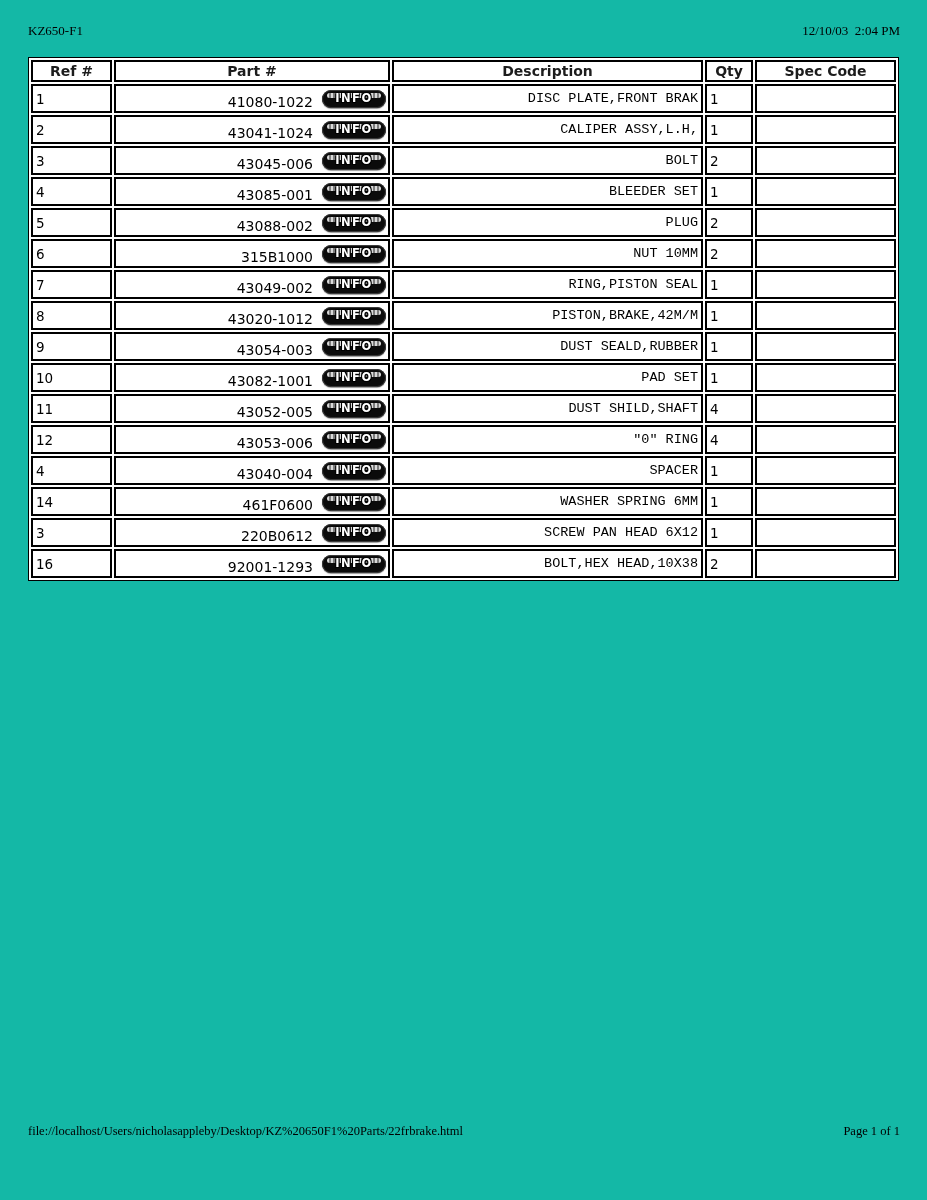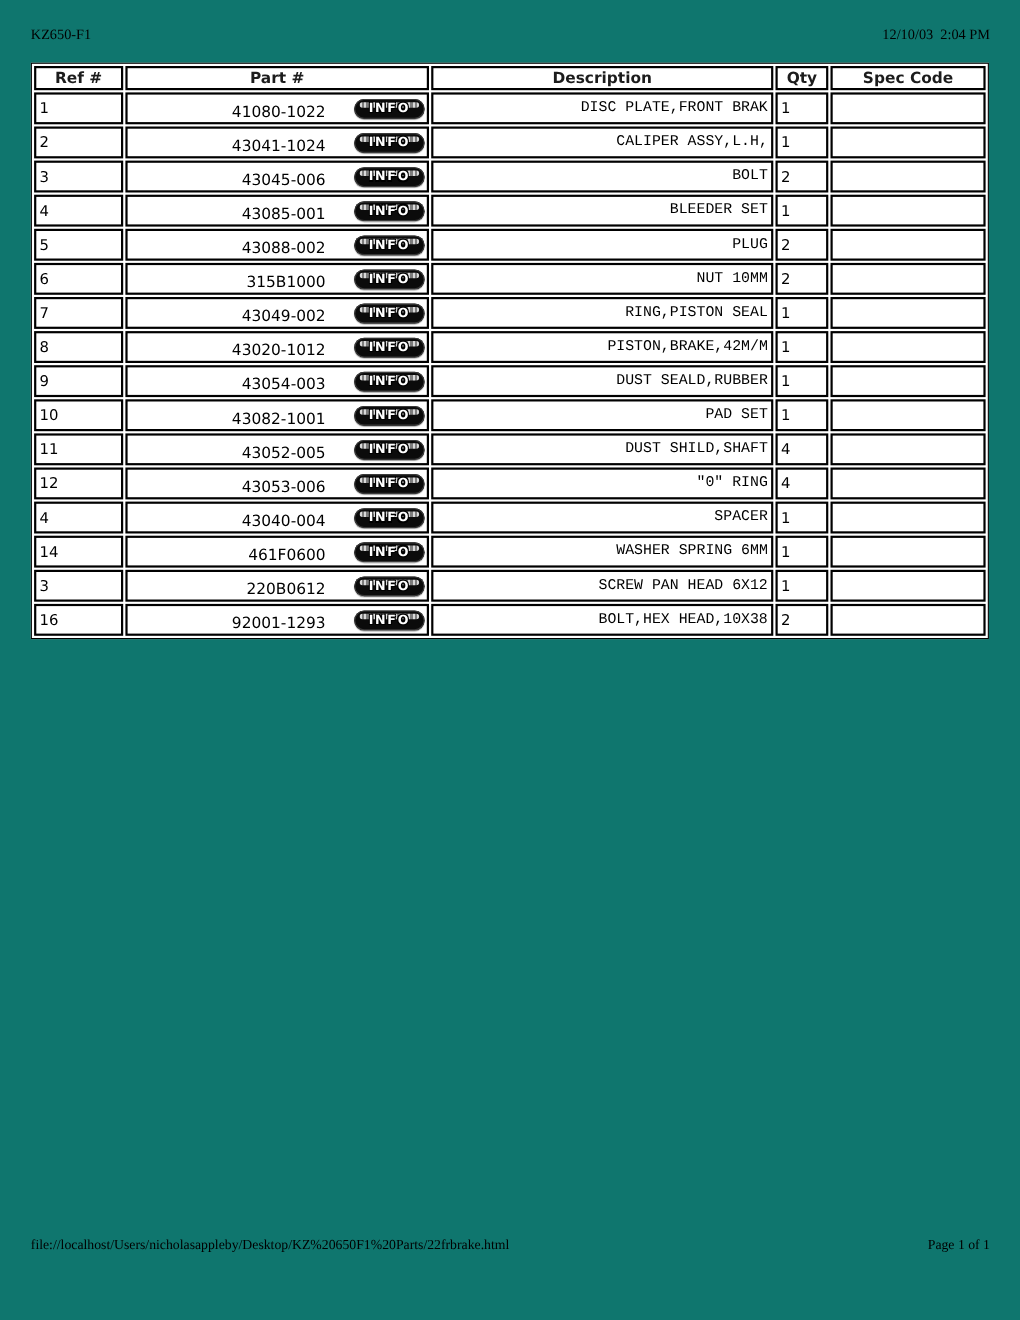--- a/index.html
+++ b/index.html
@@ -5,21 +5,21 @@
   * { margin: 0; padding: 0; box-sizing: border-box; }
   html, body { background: #ffffff; }
   body {
     width: 927px; height: 1200px;
     font-family: "DejaVu Sans", sans-serif;
     color: #000;
   }
   .page {
     position: relative;
     width: 927px; height: 1200px;
-    background: #0f766e;
+    background: #14b8a6;
     overflow: hidden;
   }
 
   
   .print-header, .print-footer {
     position: absolute; left: 28px; right: 27px;
     display: flex; justify-content: space-between;
     font-family: "Liberation Serif", serif;
     font-size: 13px; color: #000;
     white-space: pre;
@@ -58,21 +58,21 @@
   }
   td.c-ref  { text-align: left; }
   td.c-part { text-align: right; white-space: nowrap; padding-right: 2px; }
   td.c-desc { text-align: right; font-family: Liberation Mono, monospace; }
   td.c-qty  { text-align: left; }
   td.c-spec { text-align: left; }
 
   .partnum {
     display: inline-block;
     font-size: 14px;
-    margin-right: 26px;
+    margin-right: 9px;
     position: relative; top: 3px;
     vertical-align: middle;
   }
 
   
   .info-btn {
     position: relative;
     display: inline-block;
     width: 64px; height: 18px;
     background: #0b0b0b;

